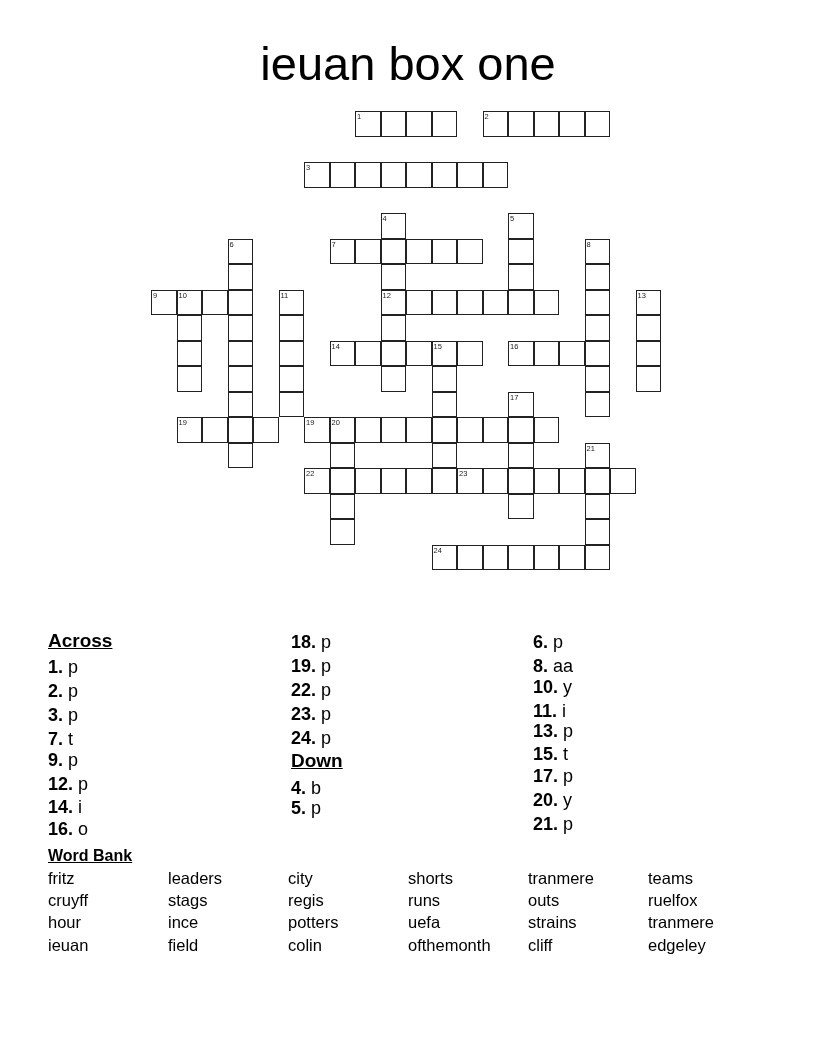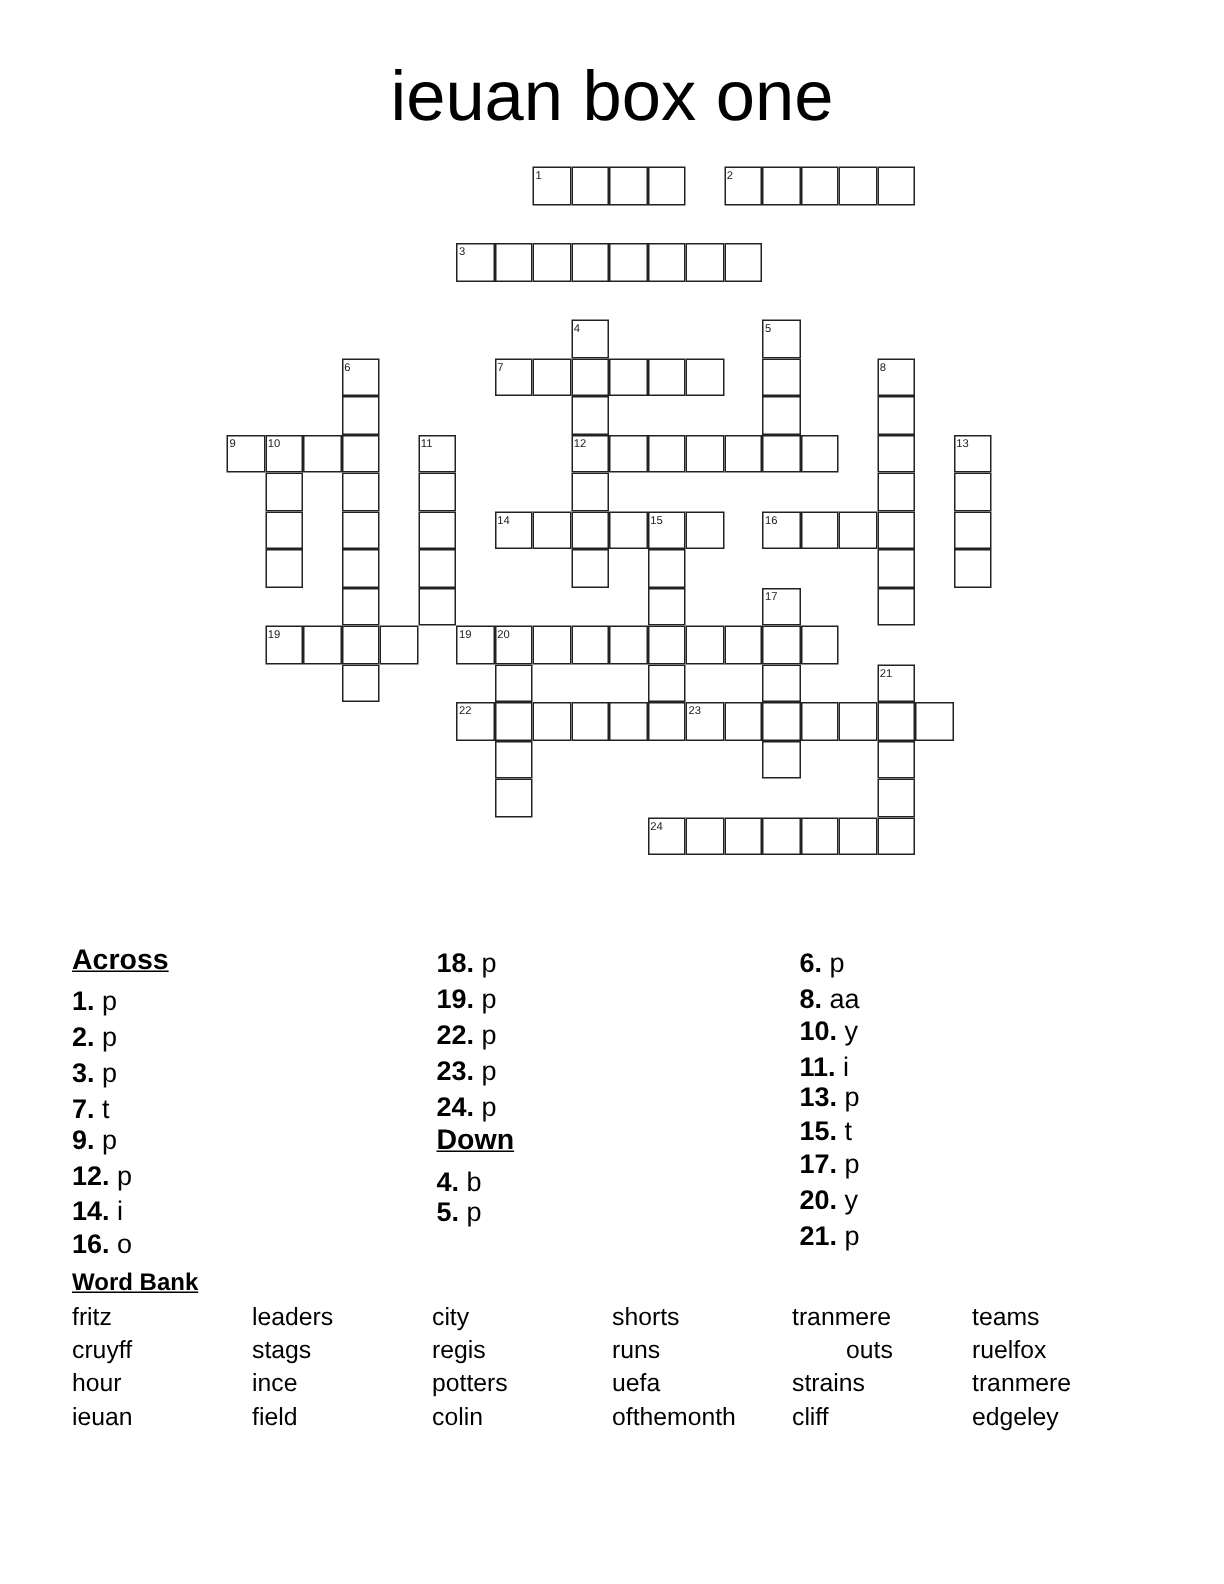--- a/index.html
+++ b/index.html
@@ -232,21 +232,21 @@
     <div class="wb-word" style="left: 48px; top: 869px;">fritz</div>
     <div class="wb-word" style="left: 168px; top: 869px;">leaders</div>
     <div class="wb-word" style="left: 288px; top: 869px;">city</div>
     <div class="wb-word" style="left: 408px; top: 869px;">shorts</div>
     <div class="wb-word" style="left: 528px; top: 869px;">tranmere</div>
     <div class="wb-word" style="left: 648px; top: 869px;">teams</div>
     <div class="wb-word" style="left: 48px; top: 891px;">cruyff</div>
     <div class="wb-word" style="left: 168px; top: 891px;">stags</div>
     <div class="wb-word" style="left: 288px; top: 891px;">regis</div>
     <div class="wb-word" style="left: 408px; top: 891px;">runs</div>
-    <div class="wb-word" style="left: 528px; top: 891px; margin-left: 36px;">outs</div>
+    <div class="wb-word" style="left: 528px; top: 891px;">outs</div>
     <div class="wb-word" style="left: 648px; top: 891px;">ruelfox</div>
     <div class="wb-word" style="left: 48px; top: 913px;">hour</div>
     <div class="wb-word" style="left: 168px; top: 913px;">ince</div>
     <div class="wb-word" style="left: 288px; top: 913px;">potters</div>
     <div class="wb-word" style="left: 408px; top: 913px;">uefa</div>
     <div class="wb-word" style="left: 528px; top: 913px;">strains</div>
     <div class="wb-word" style="left: 648px; top: 913px;">tranmere</div>
     <div class="wb-word" style="left: 48px; top: 936px;">ieuan</div>
     <div class="wb-word" style="left: 168px; top: 936px;">field</div>
     <div class="wb-word" style="left: 288px; top: 936px;">colin</div>

